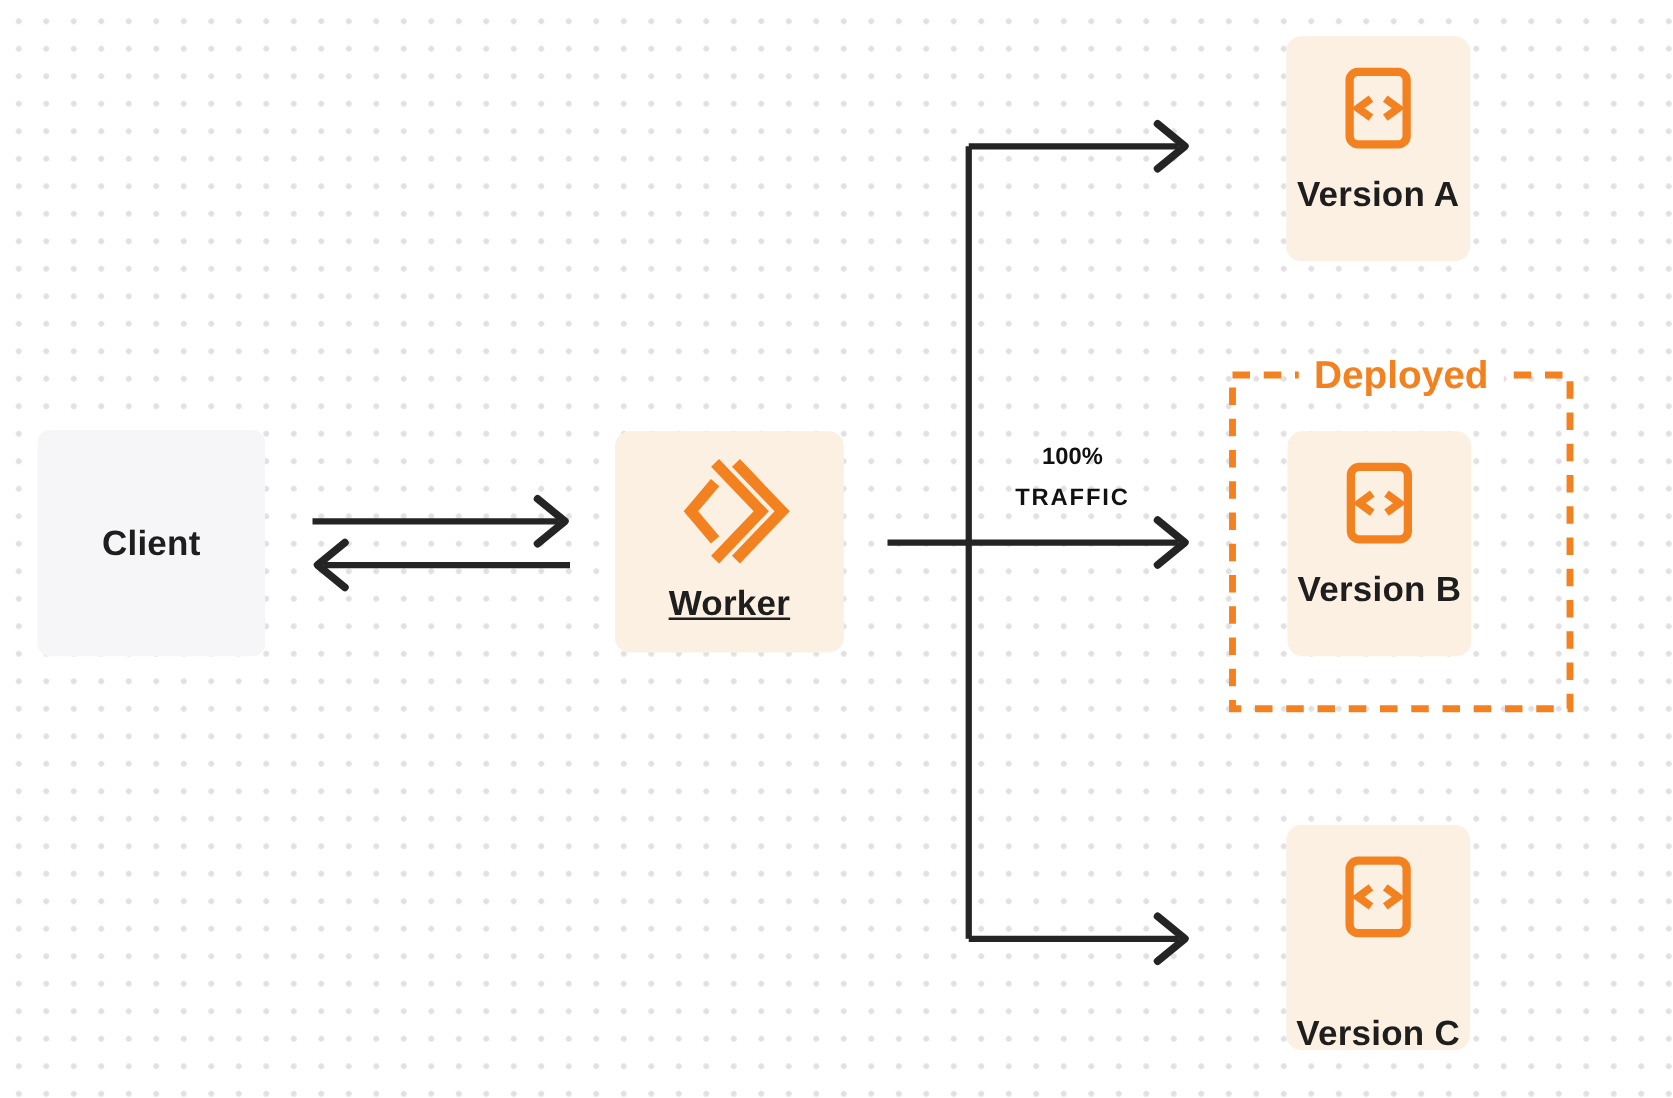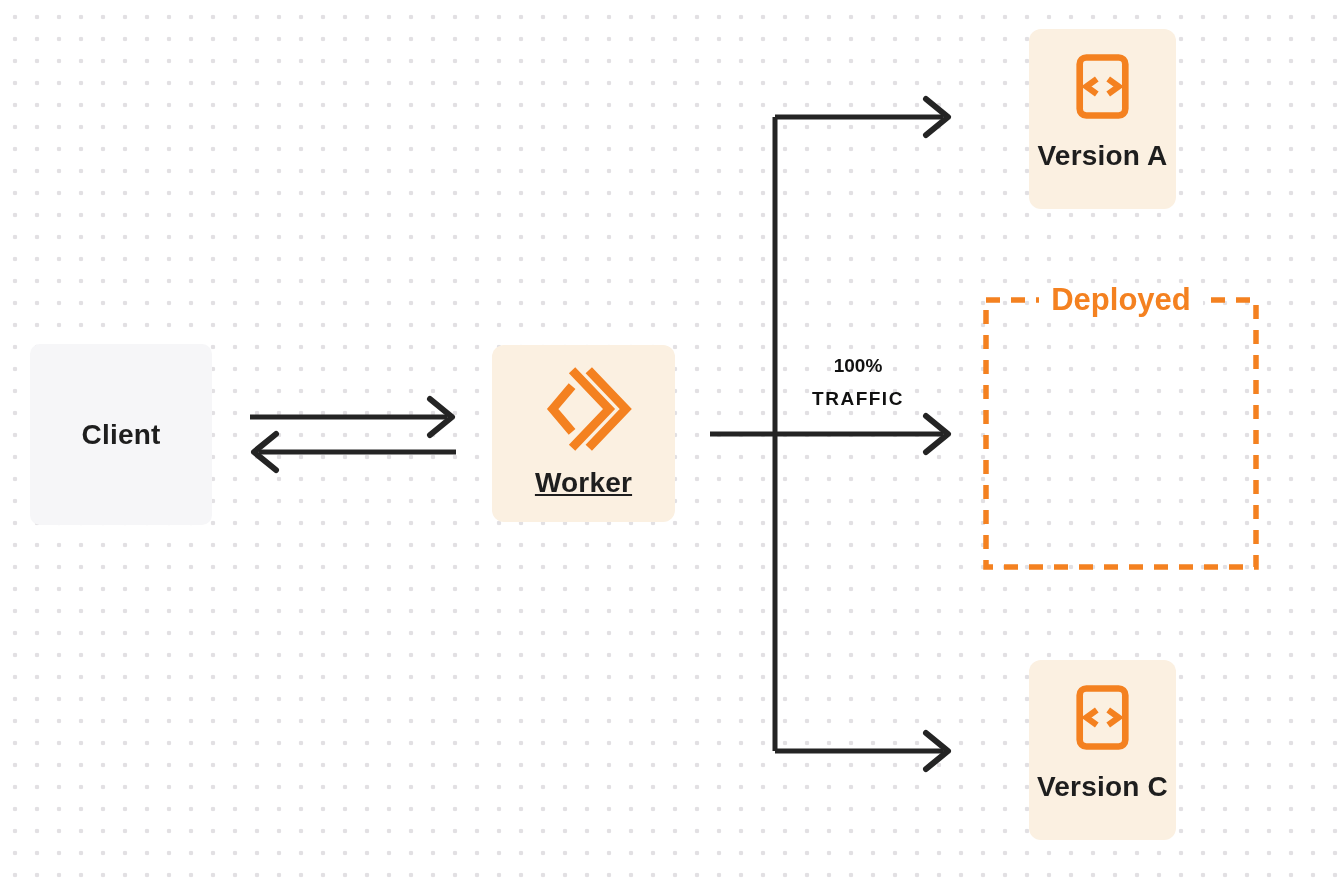--- a/index.html
+++ b/index.html
@@ -58,21 +58,21 @@
   .worker-box .node-label { margin-top: 14px; text-decoration: underline; }
   .version-box {
     width: 147px; height: 180px;
     background: var(--color-cream);
     justify-content: flex-start;
     padding-top: 24px;
   }
   .version-box .node-label { margin-top: 20px; }
   .version-a { left: 1029px; top: 29px;  }
   .version-b { left: 1030px; top: 345px; }
-  .version-c { left: 1029px; top: 660px; }
+  .version-c { left: 1029px; top: 660px; gap: 40px; }
 
   .traffic-label {
     position: absolute;
     left: 788px; top: 349px; width: 140px;
     text-align: center;
     font-weight: 700;
     color: #111111;
     font-size: 19px;
     line-height: 33px;
   }
@@ -147,20 +147,32 @@
         <g fill="none" style="stroke: var(--color-orange);">
           <rect x="6" y="4.5" width="48" height="61" rx="7" stroke-width="7"></rect>
           <polyline points="24,27 13,35 24,43" stroke-width="6.5"></polyline>
           <polyline points="36,27 47,35 36,43" stroke-width="6.5"></polyline>
         </g>
       </svg>
     </span>
     <div class="node-label">Version A</div>
   </div>
 
+  <div class="node version-box version-b">
+    <span class="icon">
+      <svg viewBox="0 0 60 70" width="57" height="67" xmlns="http://www.w3.org/2000/svg">
+        <g fill="none" style="stroke: var(--color-orange);">
+          <rect x="6" y="4.5" width="48" height="61" rx="7" stroke-width="7"></rect>
+          <polyline points="24,27 13,35 24,43" stroke-width="6.5"></polyline>
+          <polyline points="36,27 47,35 36,43" stroke-width="6.5"></polyline>
+        </g>
+      </svg>
+    </span>
+    <div class="node-label">Version B</div>
+  </div>
 
   <div class="node version-box version-c">
     <span class="icon">
       <svg viewBox="0 0 60 70" width="57" height="67" xmlns="http://www.w3.org/2000/svg">
         <g fill="none" style="stroke: var(--color-orange);">
           <rect x="6" y="4.5" width="48" height="61" rx="7" stroke-width="7"></rect>
           <polyline points="24,27 13,35 24,43" stroke-width="6.5"></polyline>
           <polyline points="36,27 47,35 36,43" stroke-width="6.5"></polyline>
         </g>
       </svg>

